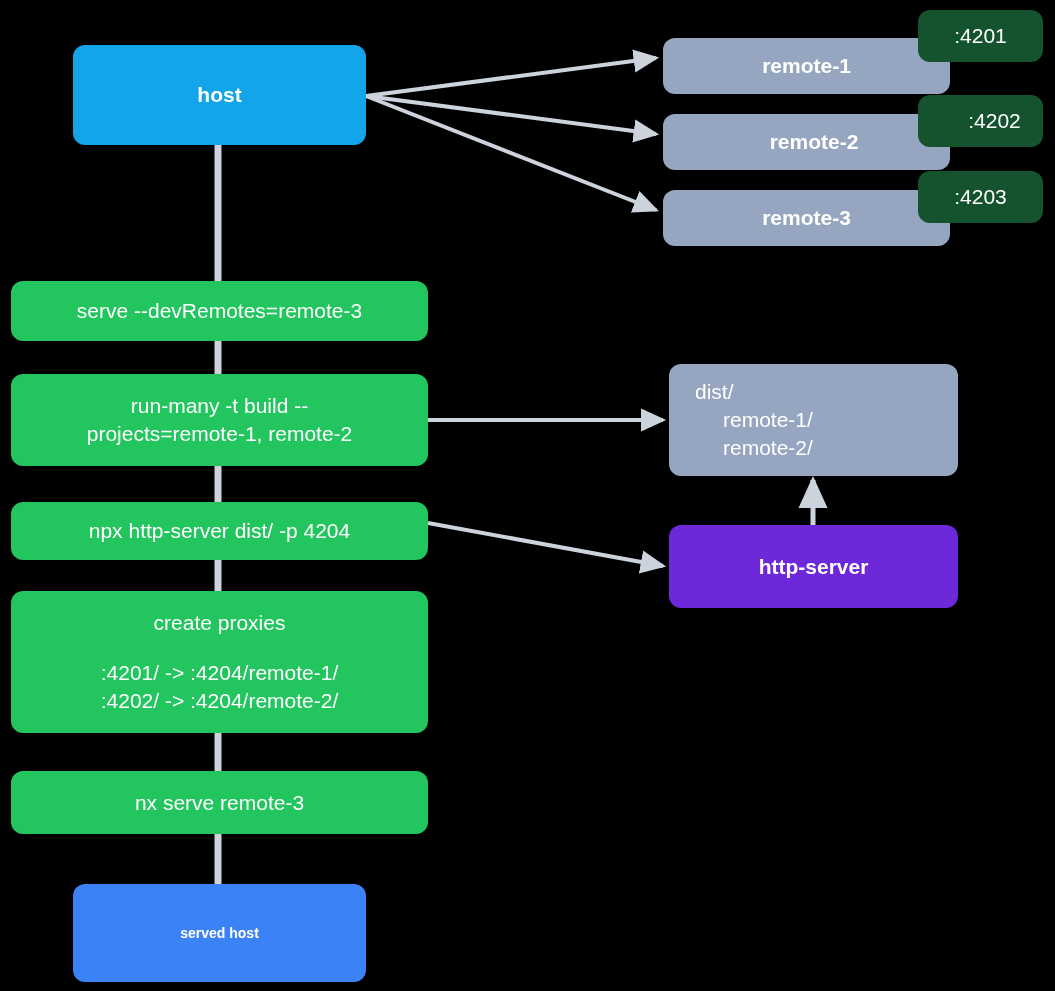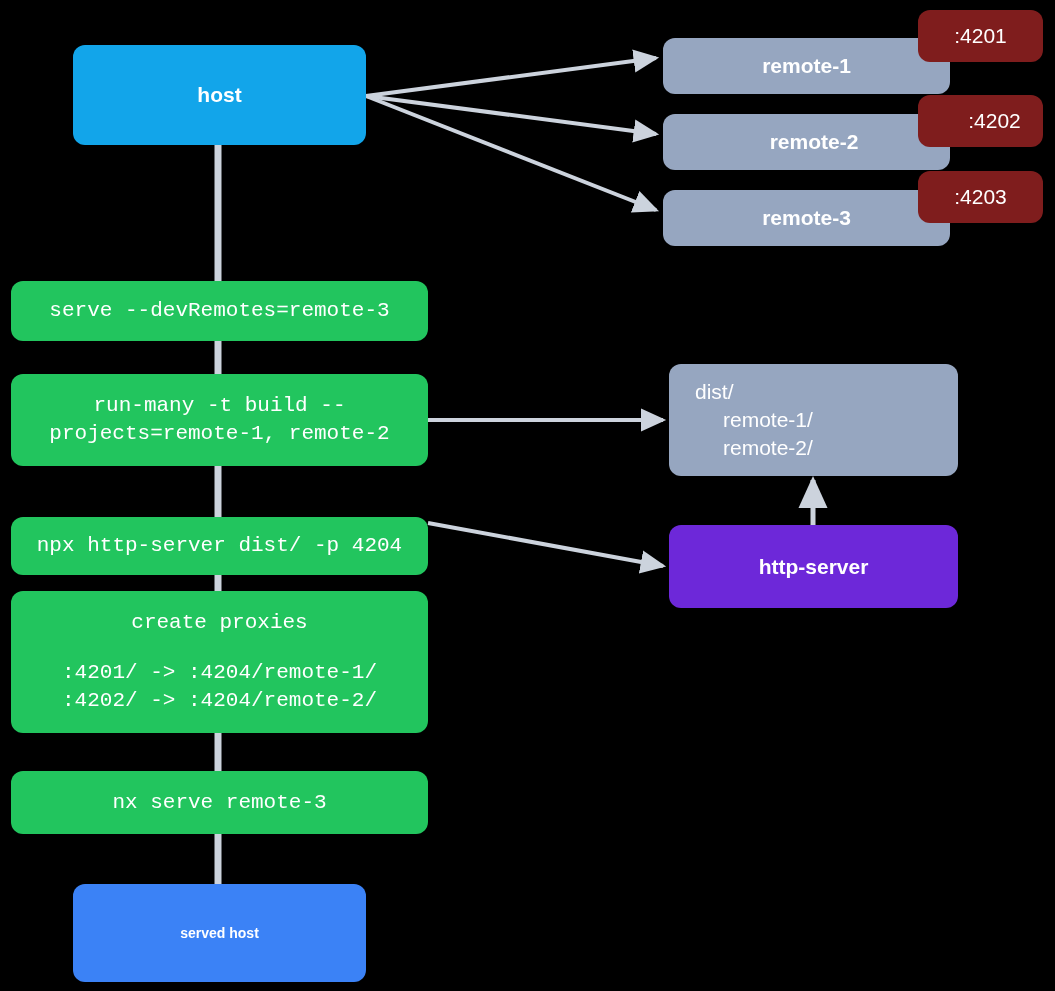--- a/index.html
+++ b/index.html
@@ -47,37 +47,36 @@
   }
   .node-remote {
     background: #96a6c0;
     font-weight: bold;
     font-size: 21px;
   }
   .node-cmd {
     background: #22c55e;
     font-weight: normal;
     font-size: 21px;
-    font-family: Liberation Mono, monospace;
   }
   .node-gray {
     background: #96a6c0;
     font-weight: normal;
     font-size: 21px;
   }
   .node-gray-bold {
     background: #6d28d9;
     font-weight: bold;
     font-size: 21px;
   }
   .badge {
     position: absolute;
     box-sizing: border-box;
     border-radius: 12px;
-    background: #7f1d1d;
+    background: #14532d;
     color: #ffffff;
     font-size: 21px;
     font-weight: normal;
     display: flex;
     align-items: center;
     justify-content: center;
     z-index: 5;
   }
   .dir-block {
     text-align: left;
@@ -145,21 +144,21 @@
 
   <div class="node node-cmd" style="left:11px; top:281px; width:417px; height:60px;">
     <span class="cmd-line">serve --devRemotes=remote-3</span>
   </div>
 
   <div class="node node-cmd" style="left:11px; top:374px; width:417px; height:92px;">
     <span class="cmd-line">run-many -t build --</span>
     <span class="cmd-line">projects=remote-1, remote-2</span>
   </div>
 
-  <div class="node node-cmd" style="left:11px; top:517px; width:417px; height:58px;">
+  <div class="node node-cmd" style="left:11px; top:502px; width:417px; height:58px;">
     <span class="cmd-line">npx http-server dist/ -p 4204</span>
   </div>
 
   <div class="node node-cmd" style="left:11px; top:591px; width:417px; height:142px;">
     <span class="cmd-line">create proxies</span>
     <span class="proxy-gap"></span>
     <span class="cmd-line">:4201/ -&gt; :4204/remote-1/</span>
     <span class="cmd-line">:4202/ -&gt; :4204/remote-2/</span>
   </div>
 

